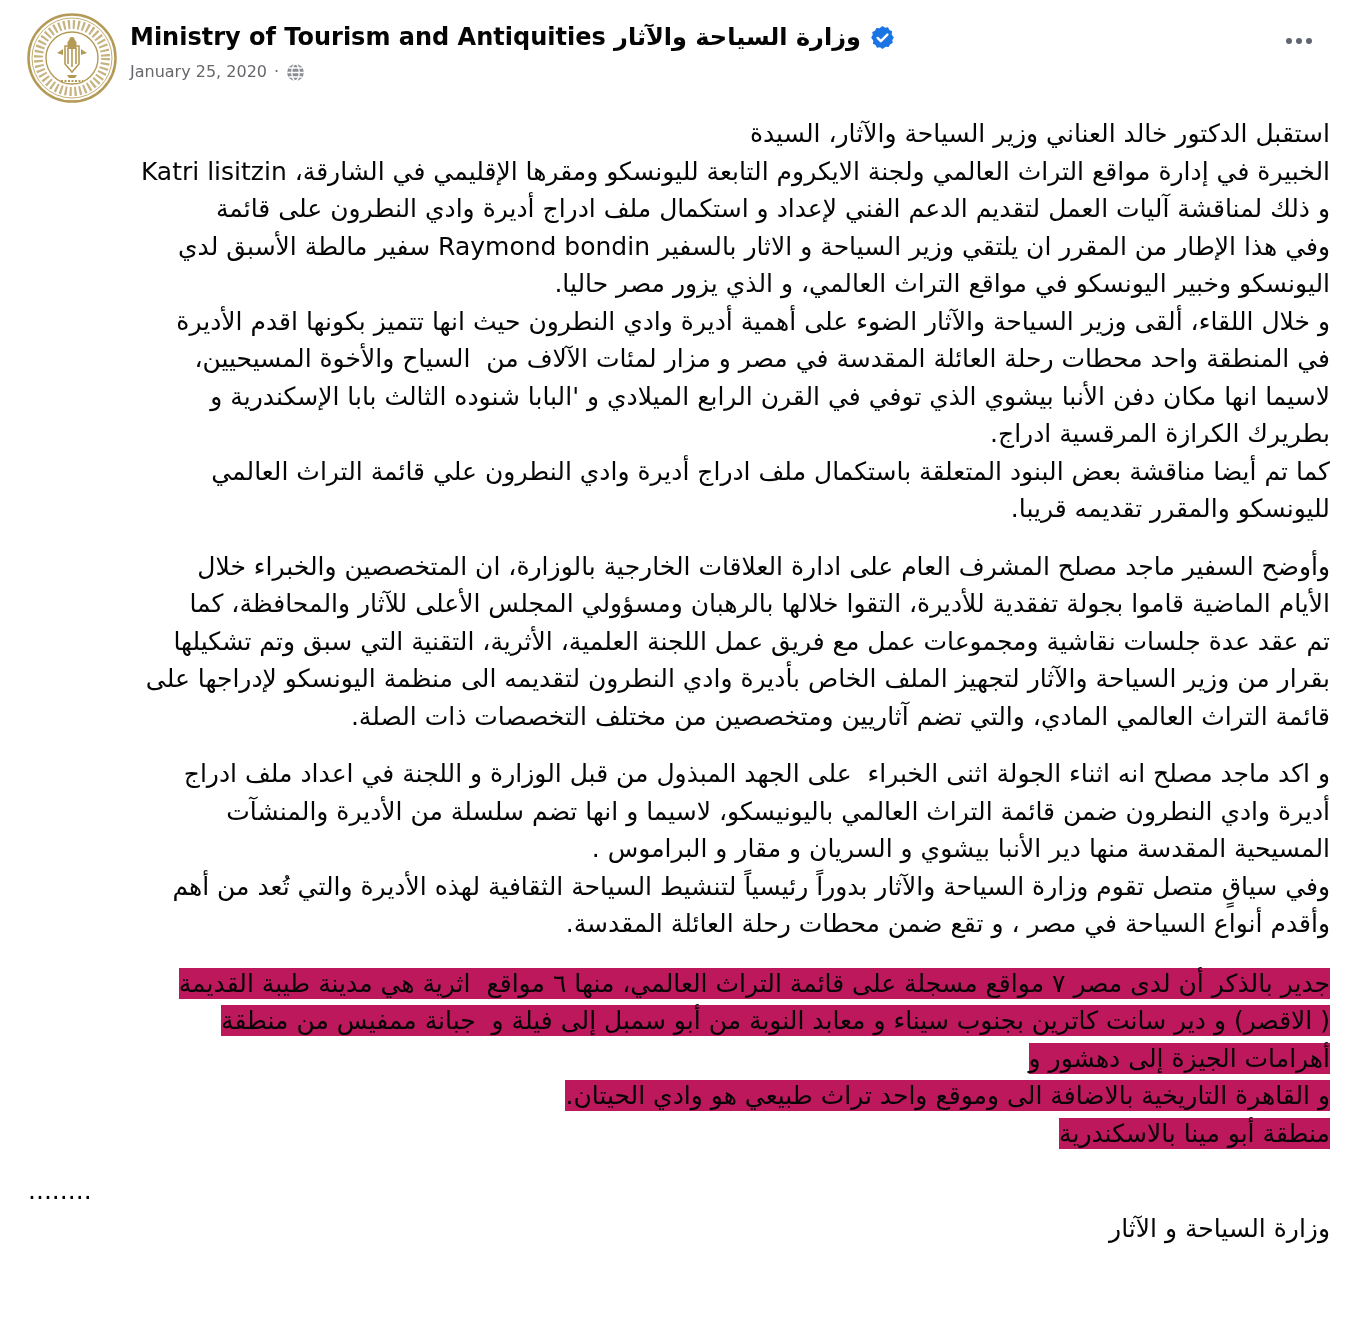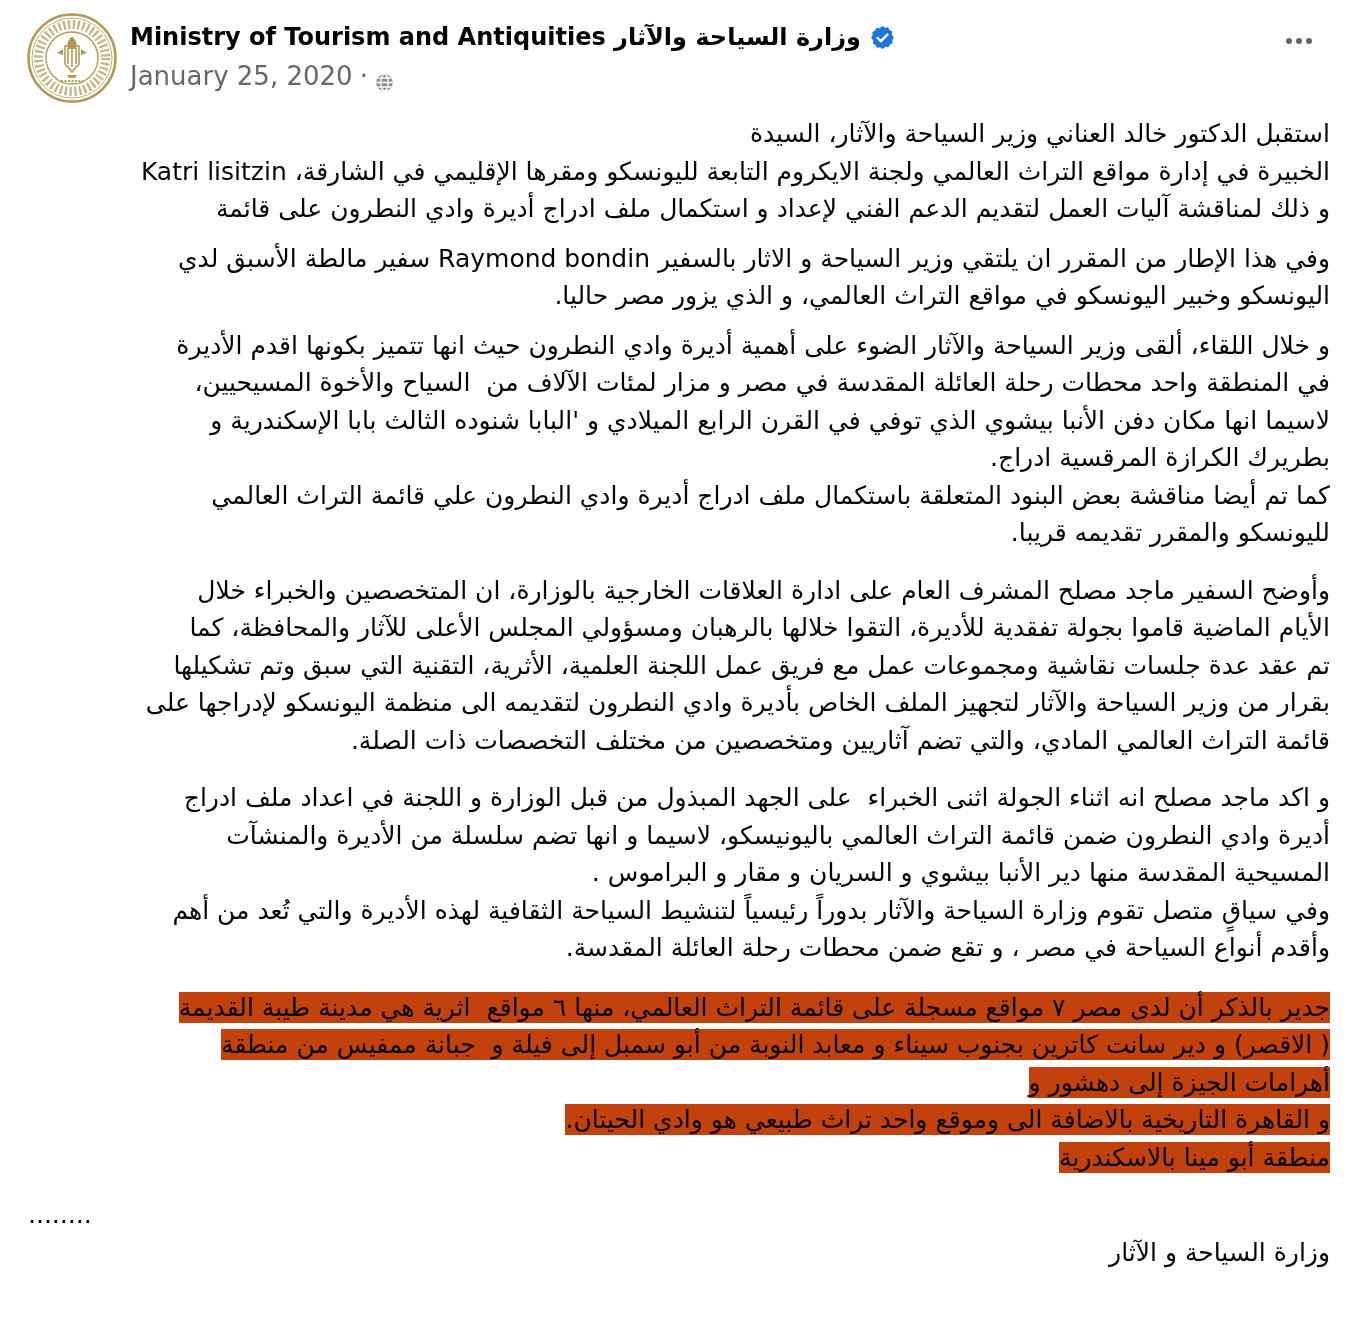--- a/index.html
+++ b/index.html
@@ -8,38 +8,38 @@
     font-family:"DejaVu Sans","Liberation Sans",sans-serif;
     color:#050505;
   }
   
   .post-header{display:flex;align-items:flex-start;padding:13px 28px 0 27px;position:relative;}
   .avatar{width:90px;height:90px;border-radius:50%;flex:0 0 auto;cursor:pointer;}
   .header-text{margin-left:13px;padding-top:9px;}
   .page-name-row{display:flex;align-items:center;gap:9px;}
   .page-name{font-size:24px;font-weight:bold;color:#050505;line-height:30px;cursor:pointer;}
   .badge{width:25px;height:25px;display:inline-block;}
-  .sub-row{display:flex;align-items:center;gap:7px;margin-top:9px;color:#65676B;font-size:26px;}
+  .sub-row{display:flex;align-items:center;gap:7px;margin-top:9px;color:#65676B;font-size:16px;}
   .timestamp{cursor:pointer;}
   .globe{width:19px;height:19px;display:inline-block;margin-top:2px;}
   .more-btn{position:absolute;right:40px;top:32px;display:flex;gap:4px;cursor:pointer;padding:6px;}
   .more-btn .dot{width:6px;height:6px;border-radius:50%;background:#606770;}
   
   .post-body{
     padding:12px 28px 0 28px;
     direction:rtl;text-align:right;
     font-size:25px;line-height:37.5px;color:#050505;
   }
   .p{margin:0;}
-  .mt12{margin-top:12px;}
+  .mt12{margin-top:0;}
   .mt26{margin-top:20px;}
   .mt22{margin-top:22px;}
   .mt20{margin-top:20px;}
   .line{white-space:pre-wrap;min-height:37.5px;}
-  .hl{background:#c2410c;padding:1px 0;}
+  .hl{background:#be185d;padding:1px 0;}
   .ltr-line{direction:ltr;text-align:left;}
 </style>
 </head>
 <body>
 
 <div class="post-header">
 
   <div class="avatar">
     <svg viewBox="0 0 90 90" width="90" height="90">
       <circle cx="45" cy="45" r="43.5" fill="#ffffff" stroke="#b49a57" stroke-width="2.5"></circle>

